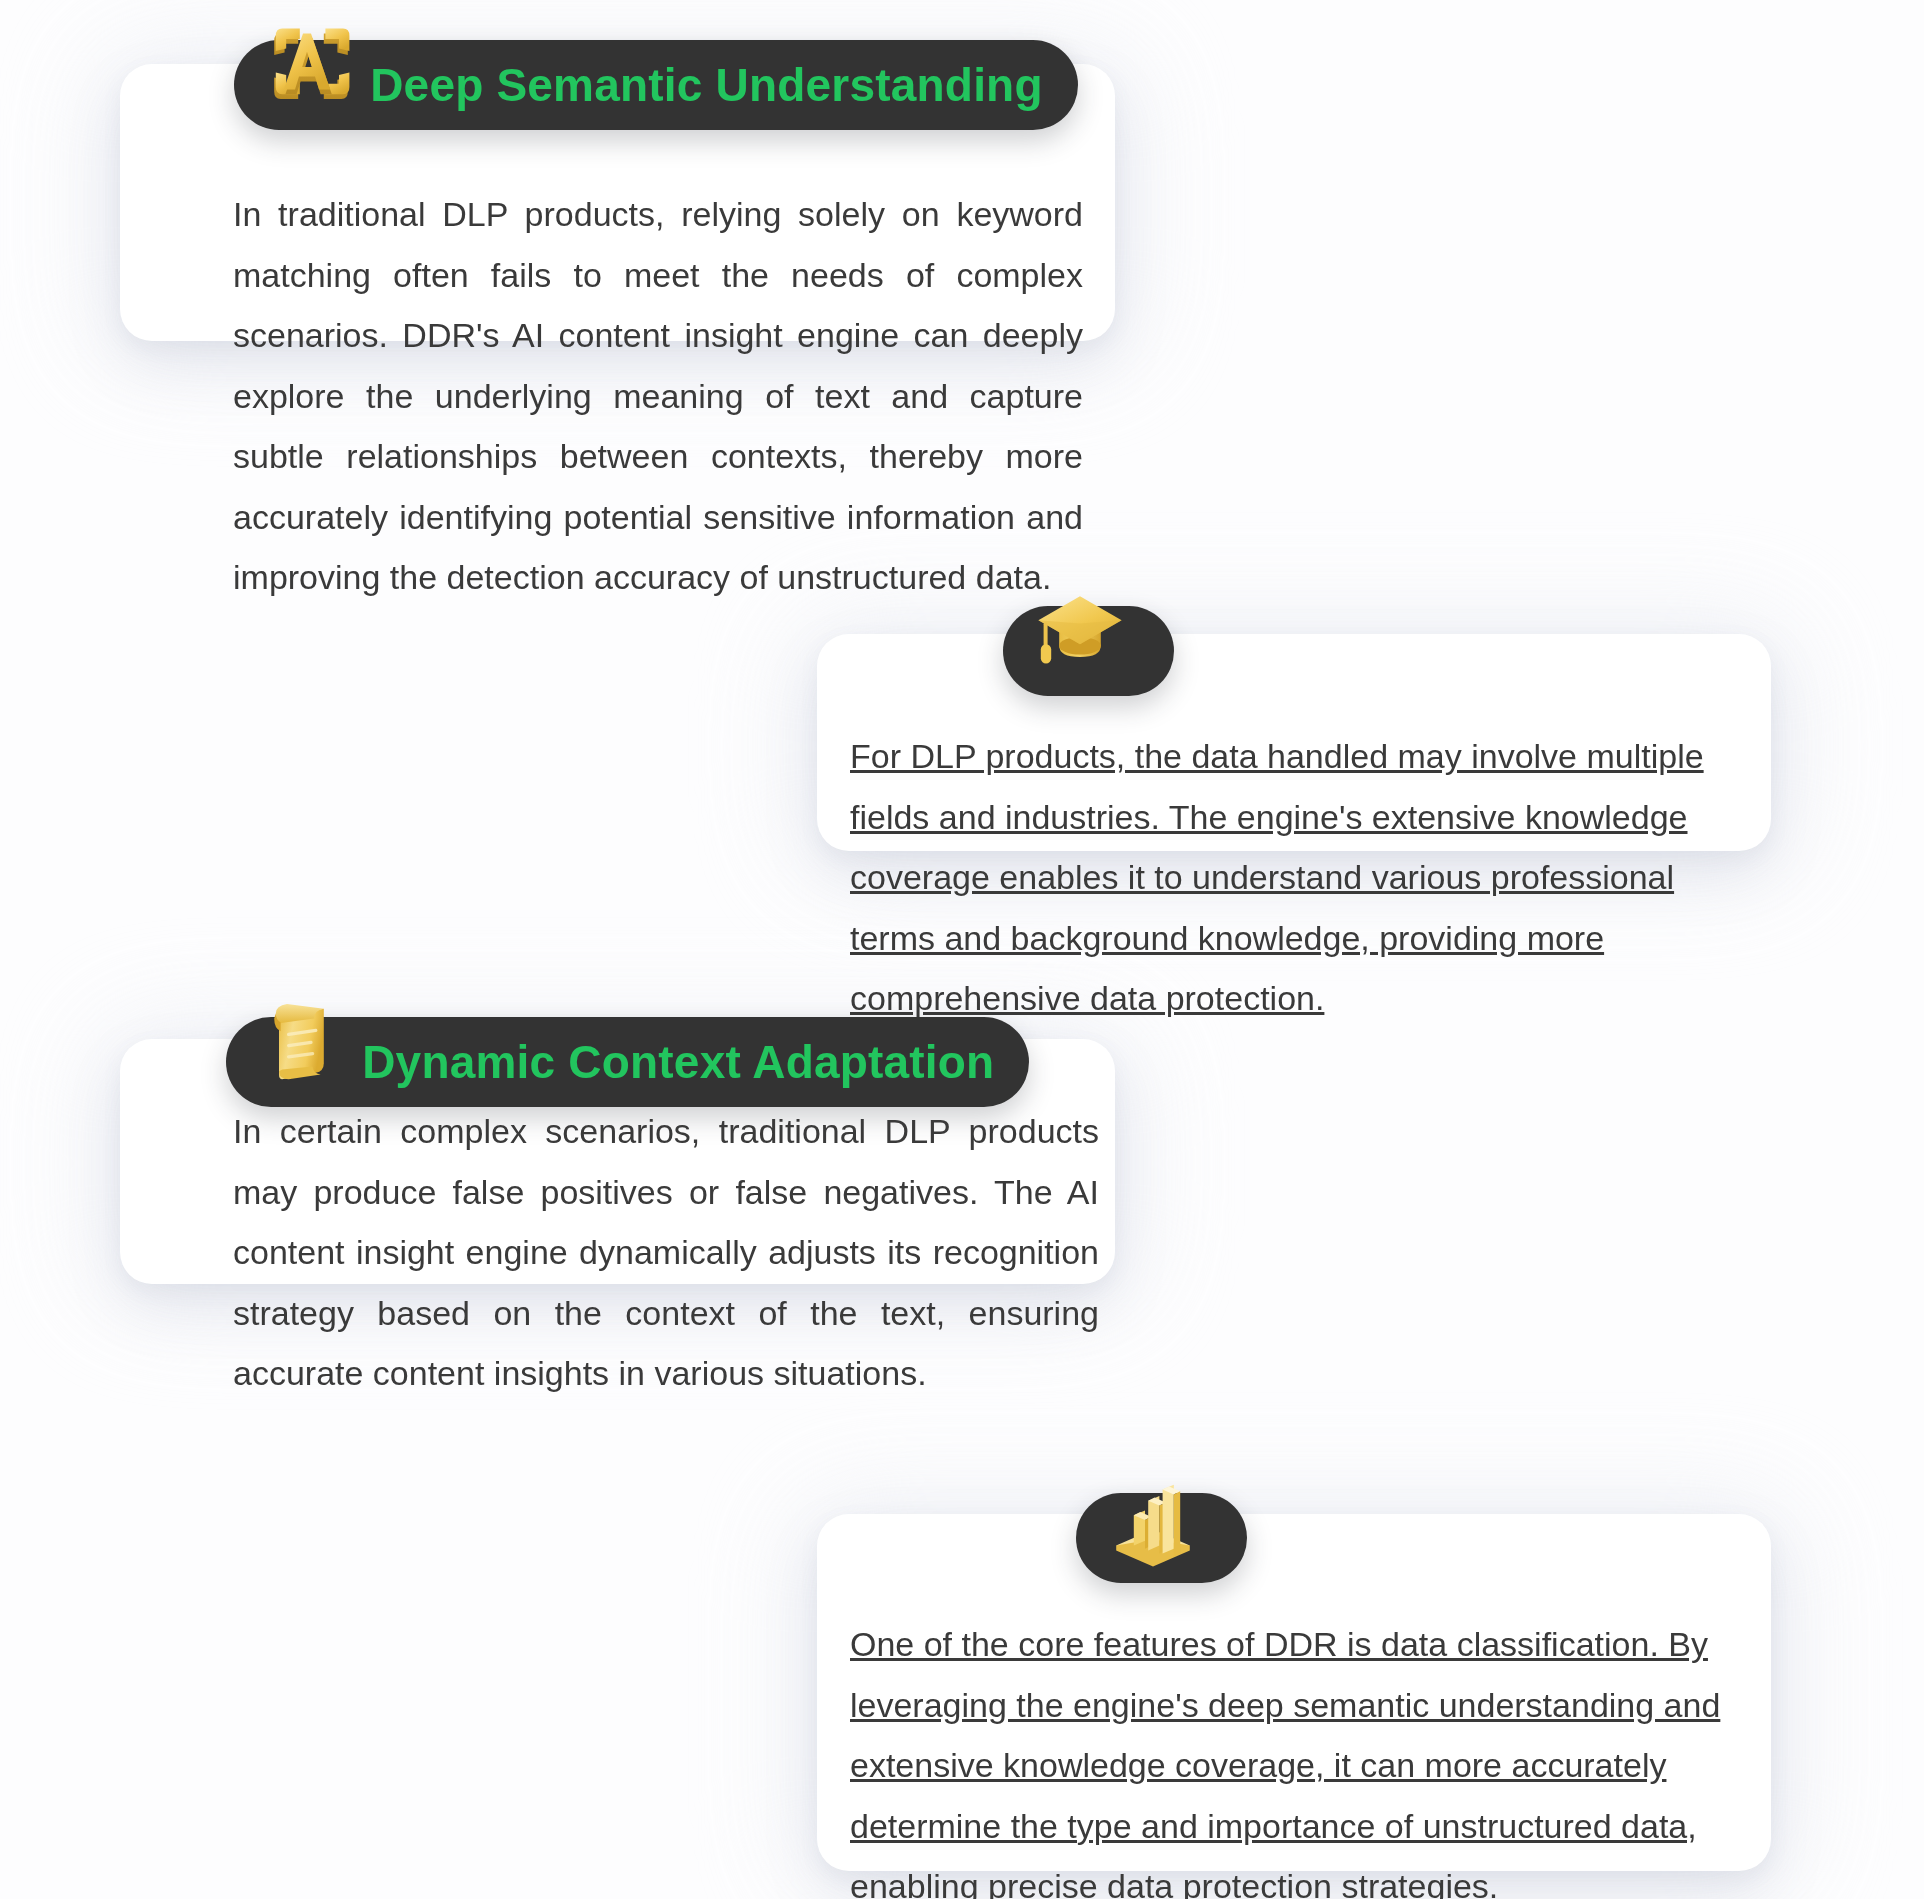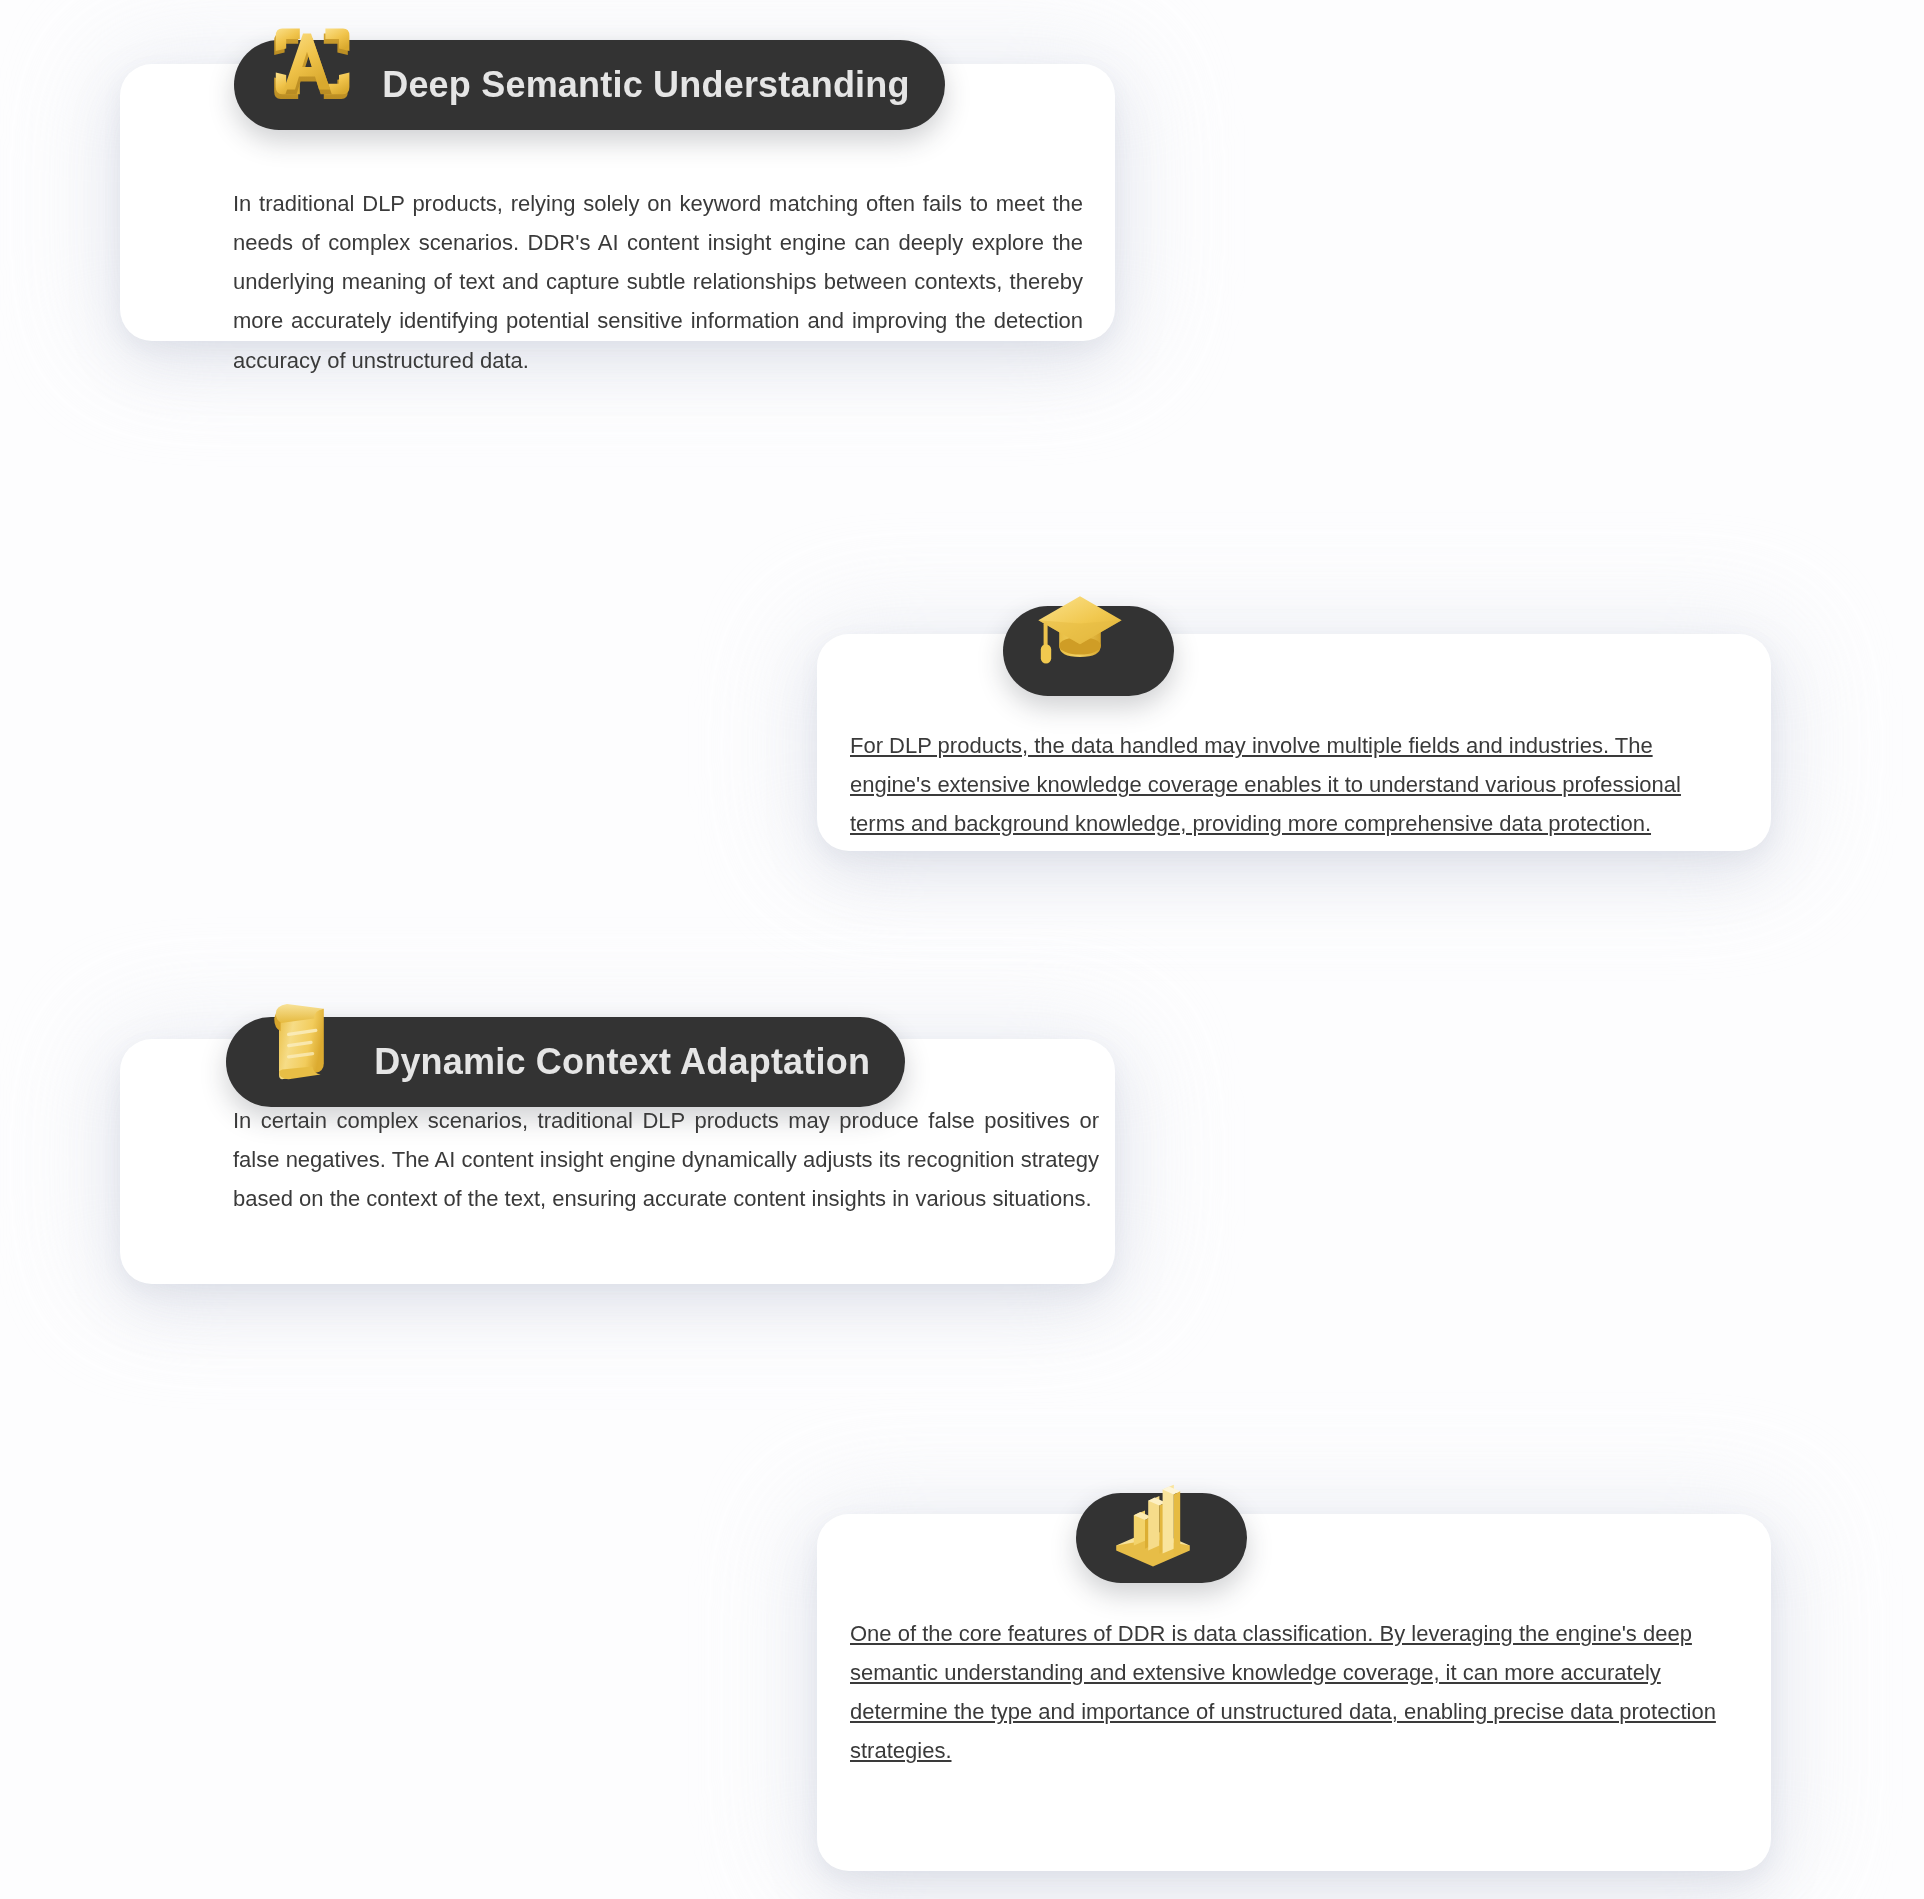--- a/index.html
+++ b/index.html
@@ -40,42 +40,41 @@
     align-items: center;
     background: #333333;
     border-radius: 80px;
     height: 90px;
     box-shadow: 0 11.2px 27px rgba(40,44,56,.22);
     padding: 0 35px 0 29px;
     box-sizing: border-box;
     white-space: nowrap;
   }
   .pill-title {
-    color: #e5e5e5;
-    font-size: 36px;
+    color: #22c55e;
+    font-size: 46px;
     font-weight: 700;
     letter-spacing: 0.2px;
     line-height: 1;
-    margin-left: 12px;
   }
 
   .pill-icon {
     width: 96px;
     height: 96px;
     flex: 0 0 96px;
     margin-top: -37px;
     margin-right: 11.2px;
     position: relative;
   }
   .pill-icon svg { display: block; width: 100%; height: 100%; overflow: visible; }
 
   .body-text {
     position: absolute;
     color: #3a3a3a;
-    font-size: 22px;
+    font-size: 34px;
     line-height: 1.78;
     text-align: justify;
     text-justify: inter-word;
   }
   .body-text.no-justify { text-align: left; text-decoration: underline; }
 
   
   #card-1 { left: 120px;  top: 64px;   width: 995px; height: 277px; }
   #pill-1 { left: 234px;  top: 40px;   }
   #text-1 { left: 233px;  top: 184px;  width: 850px; }

